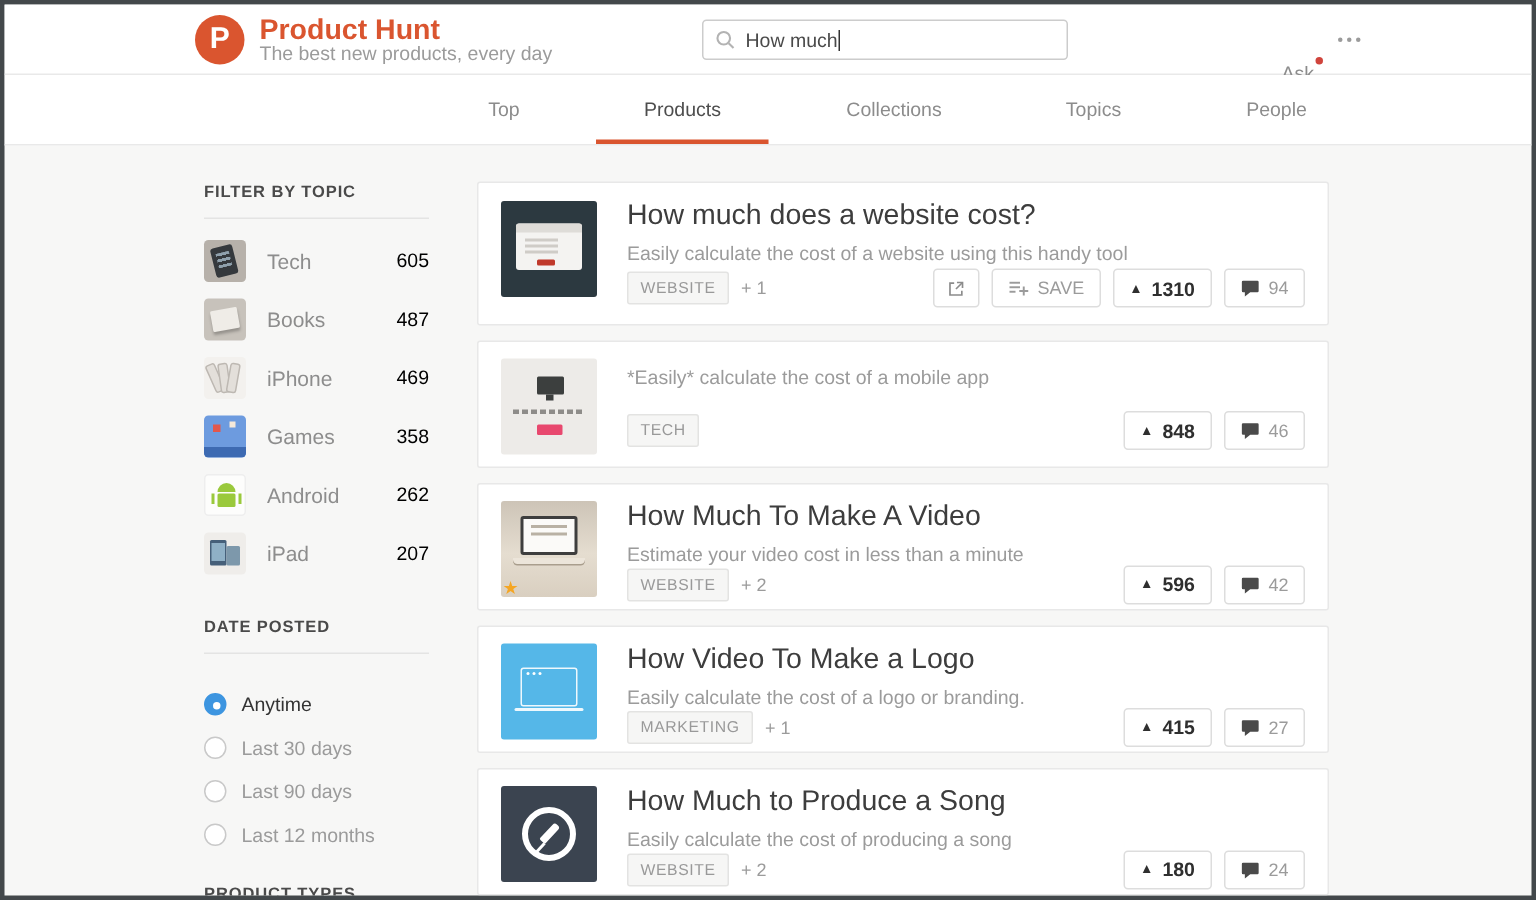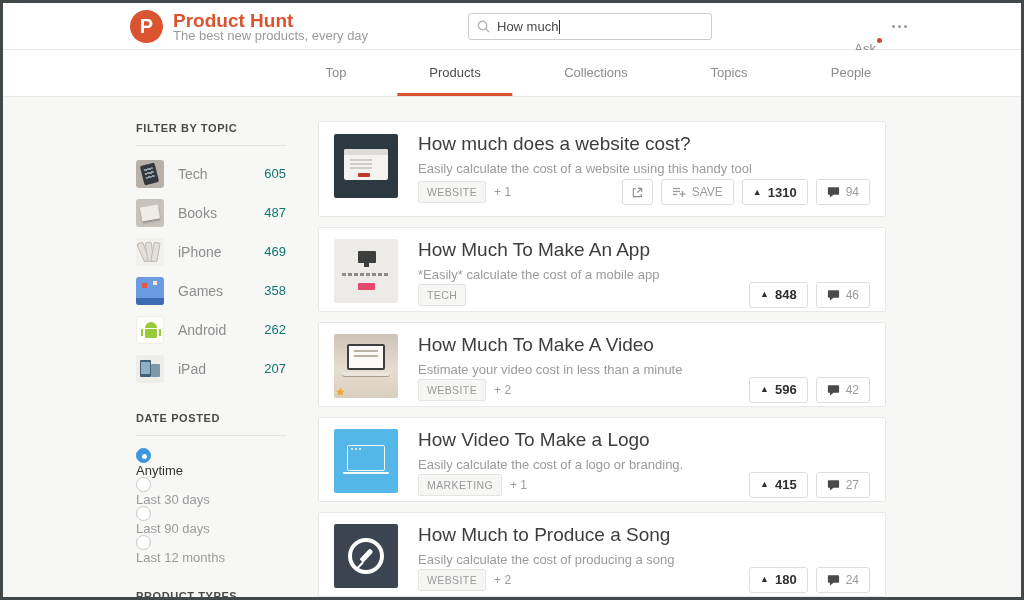--- a/index.html
+++ b/index.html
@@ -36,24 +36,24 @@
   .sidebar { margin-left:133px; width:150px; padding-top:25px; }
   .main { margin-left:32px; width:568px; padding-top:24px; }
 
   
   .side-heading { font-size:11px; font-weight:bold; color:#4a4a4a; letter-spacing:.6px; padding-bottom:11px; }
   .divider { border-bottom:1px solid #e4e4e3; }
   .topic-list { padding:8px 0 4px; }
   .topic-row { display:flex; align-items:center; height:39px; cursor:pointer; }
   .topic-thumb { width:28px; height:28px; border-radius:3px; margin-right:14px; position:relative; overflow:hidden; flex:0 0 auto; }
   .topic-label { font-size:14px; color:#8d8d8d; }
-  .topic-count { margin-left:auto; font-size:13px; color:#0f766e; }
+  .topic-count { margin-left:auto; font-size:13px; color:#000000; }
   .section-gap { margin-top:20px; }
   .radio-list { padding:12px 0 6px; }
-  .radio-row { display:flex; align-items:flex-start; height:29px; cursor:pointer;flex-direction:column; }
+  .radio-row { display:flex; align-items:flex-end; height:29px; cursor:pointer; }
   .radio { width:15px; height:15px; border-radius:50%; border:1px solid #c9c9c9; background:#fff; margin-right:10px; position:relative; flex:0 0 auto; }
   .radio.checked { background:#3d95e0; border-color:#3d95e0; }
   .radio.checked::after { content:''; position:absolute; left:5px; top:5px; width:5px; height:5px; border-radius:50%; background:#fff; }
   .radio-label { font-size:13px; color:#9b9b9b; }
   .radio-row.selected .radio-label { color:#333; }
 
   
   .th-tech { background:#b7b1aa; } .th-tech i{position:absolute;left:6px;top:4px;width:15px;height:20px;background:#35393d;border-radius:2px;transform:rotate(-14deg);} .th-tech i::after{content:'';position:absolute;left:3px;top:4px;width:9px;height:10px;background:repeating-linear-gradient(#8fa0ac 0 2px,#35393d 2px 4px);}
   .th-books { background:#c7c2bb; } .th-books i{position:absolute;left:5px;top:7px;width:18px;height:14px;background:#efece7;border-radius:1px;transform:rotate(-10deg);box-shadow:0 2px 2px rgba(0,0,0,.25);}
   .th-iphone { background:#f3f1ee; } .th-iphone i{position:absolute;width:7px;height:20px;background:#e3dfda;border:1px solid #bdb8b2;border-radius:2px;} .th-iphone i:nth-child(1){left:4px;top:4px;transform:rotate(-24deg);} .th-iphone i:nth-child(2){left:10px;top:4px;transform:rotate(-8deg);} .th-iphone i:nth-child(3){left:16px;top:4px;transform:rotate(10deg);}
@@ -260,21 +260,20 @@
         </div>
       </article>
 
       <article class="card">
         <div class="thumb cth-app">
             <span class="tv"></span>
             <span class="cap"></span>
             <span class="pink"></span>
           </div>
         <div class="card-body">
-          <h2 class="title">How Much To Make An App</h2>
           <p class="subtitle">*Easily* calculate the cost of a mobile app</p>
           <div class="meta">
             <span class="badge">TECH</span>
             <div class="actions">
               <button class="abtn">
                 <span class="tri">▲</span>
                 <span class="vote-n">848</span>
               </button>
               <button class="abtn">
                 <svg width="13" height="12" viewBox="0 0 16 15">

